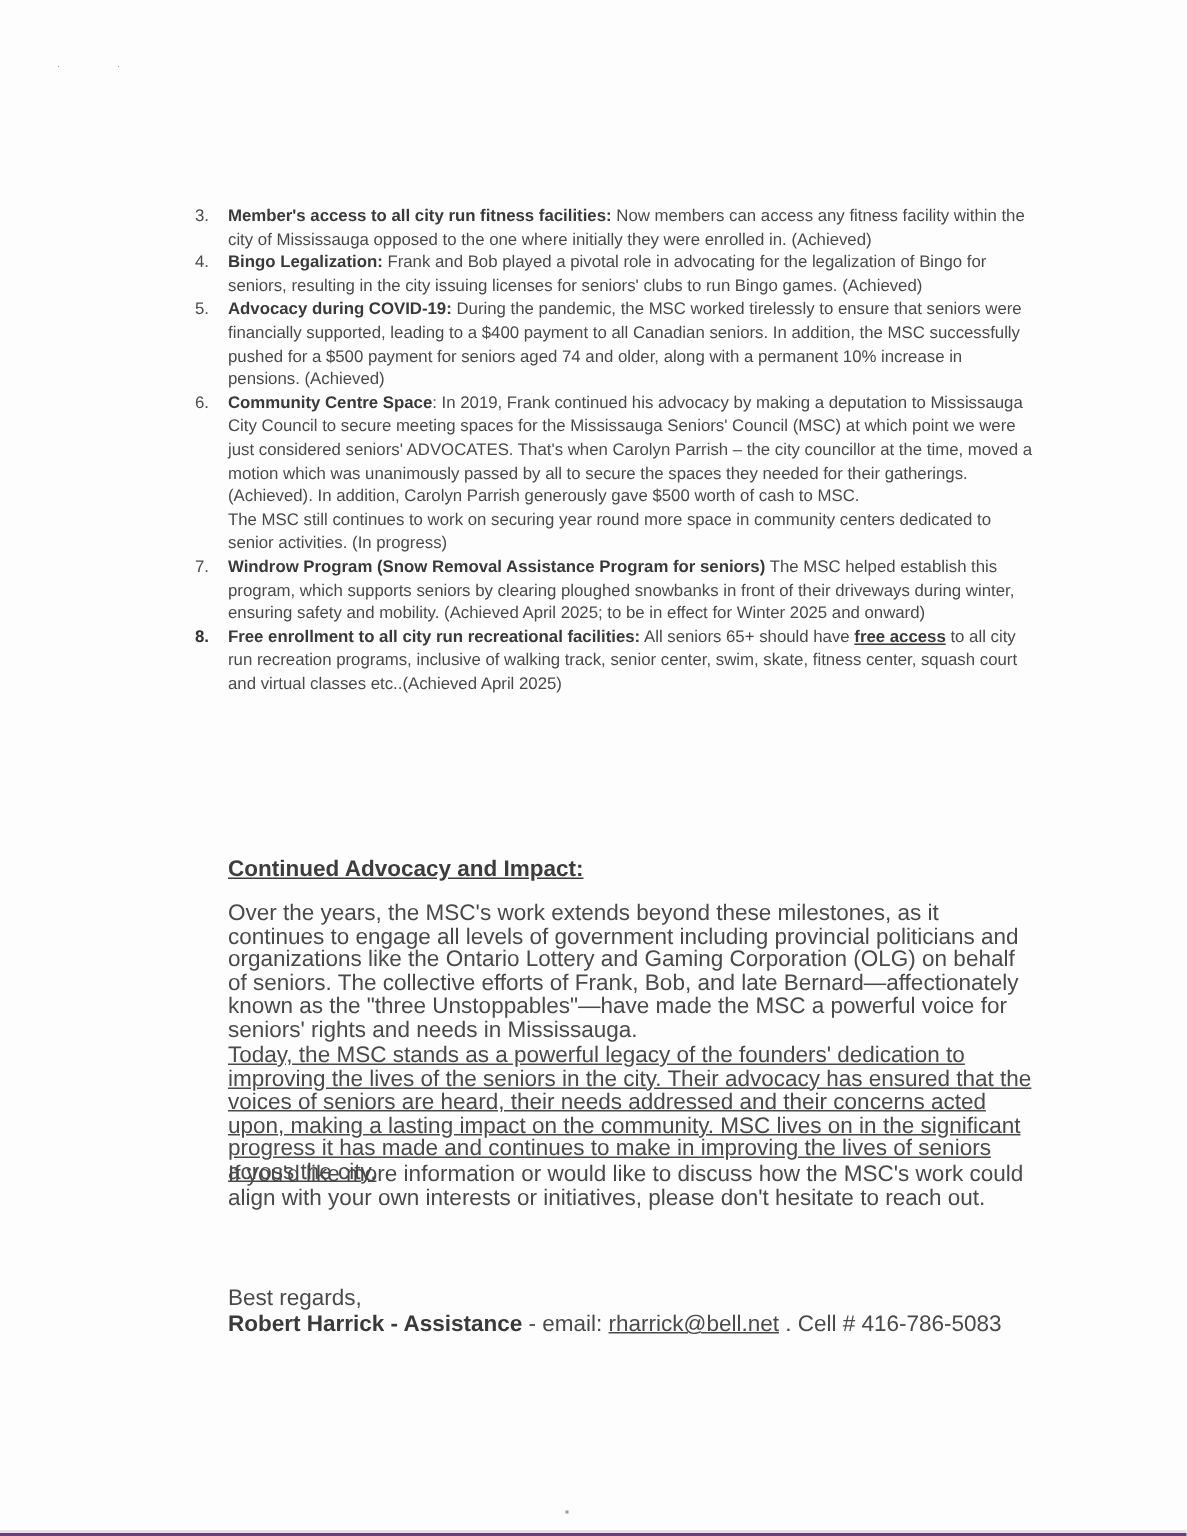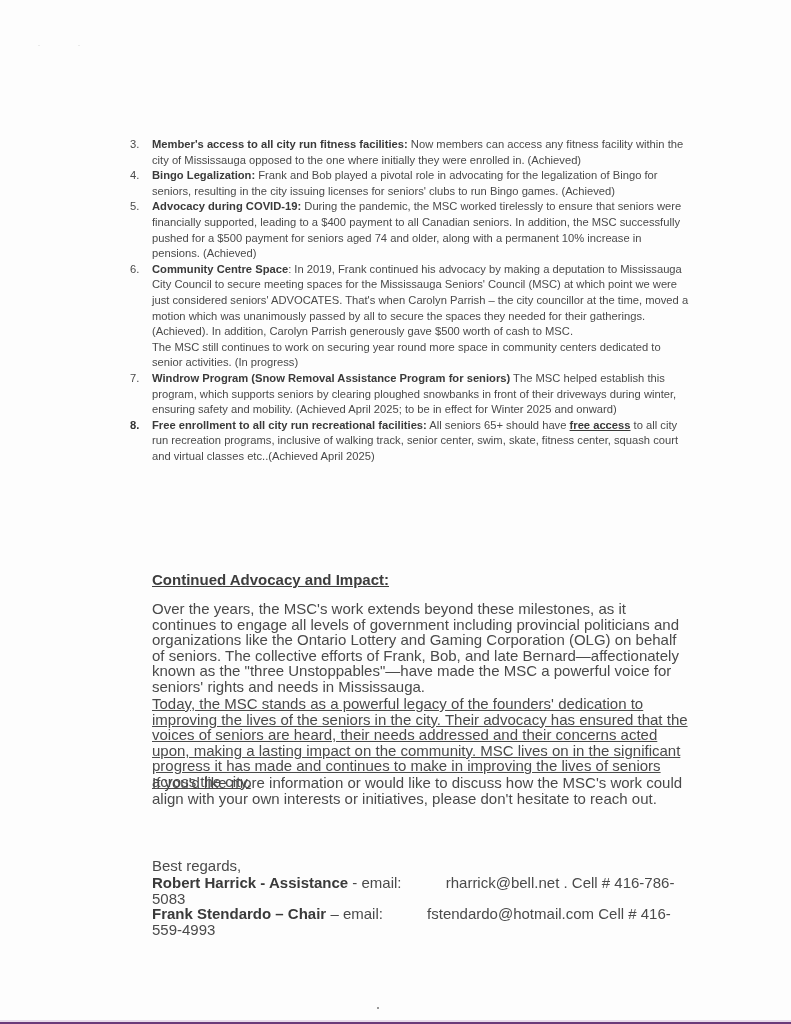--- a/index.html
+++ b/index.html
@@ -17,21 +17,21 @@
   .ul { text-decoration: underline; }
   .note { display: block; }
   .section { position: absolute; left: 152px; width: 540px; font-size: 15px; line-height: 15.6px; }
   .heading { top: 572px; font-weight: bold; text-decoration: underline; color: #3d3d3d; }
   .p1 { top: 601px; }
   .p2 { top: 696px; text-decoration: underline; }
   .p3 { top: 775px; }
   .regards { top: 843px; margin-top: 15px; }
   .sig { top: 875px; }
   .sig b { color: #3a3a3a; }
-  .link { color: #4a4a4a; margin-left: 40px; }
+  .link { text-decoration: underline; color: #4a4a4a; }
   .bottom-line { position: absolute; left: 0; bottom: 0; width: 791px; height: 2px; background: #6b3a7a; }
   .bottom-fade { position: absolute; left: 0; bottom: 2px; width: 791px; height: 2px; background: #e8dcea; }
   .dot { position: absolute; left: 377px; top: 1007px; width: 2px; height: 2px; background: #999; }
 </style>
 </head>
 <body>
 
 <div class="page">
 
   <div class="specks">··</div>
@@ -67,21 +67,18 @@
   <div class="section heading">Continued Advocacy and Impact:</div>
   <div class="section p1">Over the years, the MSC's work extends beyond these milestones, as it continues to engage all levels of government including provincial politicians and organizations like the Ontario Lottery and Gaming Corporation (OLG) on behalf of seniors. The collective efforts of Frank, Bob, and late Bernard—affectionately known as the "three Unstoppables"—have made the MSC a powerful voice for seniors' rights and needs in Mississauga.</div>
   <div class="section p2">Today, the MSC stands as a powerful legacy of the founders' dedication to improving the lives of the seniors in the city. Their advocacy has ensured that the voices of seniors are heard, their needs addressed and their concerns acted upon, making a lasting impact on the community. MSC lives on in the significant progress it has made and continues to make in improving the lives of seniors across the city.</div>
   <div class="section p3">If you'd like more information or would like to discuss how the MSC's work could align with your own interests or initiatives, please don't hesitate to reach out.</div>
   <div class="section regards">Best regards,</div>
 
   <div class="section sig">
     <div>
       <b>Robert Harrick - Assistance</b><span> - email: </span><span class="link">rharrick@bell.net</span><span> . Cell # 416-786-5083</span>
     </div>
-    <div>
-      <b>Frank Stendardo – Chair</b><span> – email: </span><span class="link">fstendardo@hotmail.com</span><span> Cell # 416-559-4993</span>
-    </div>
   </div>
 
   <div class="dot"></div>
   <div class="bottom-fade"></div>
   <div class="bottom-line"></div>
 </div>
 
 </body></html>

